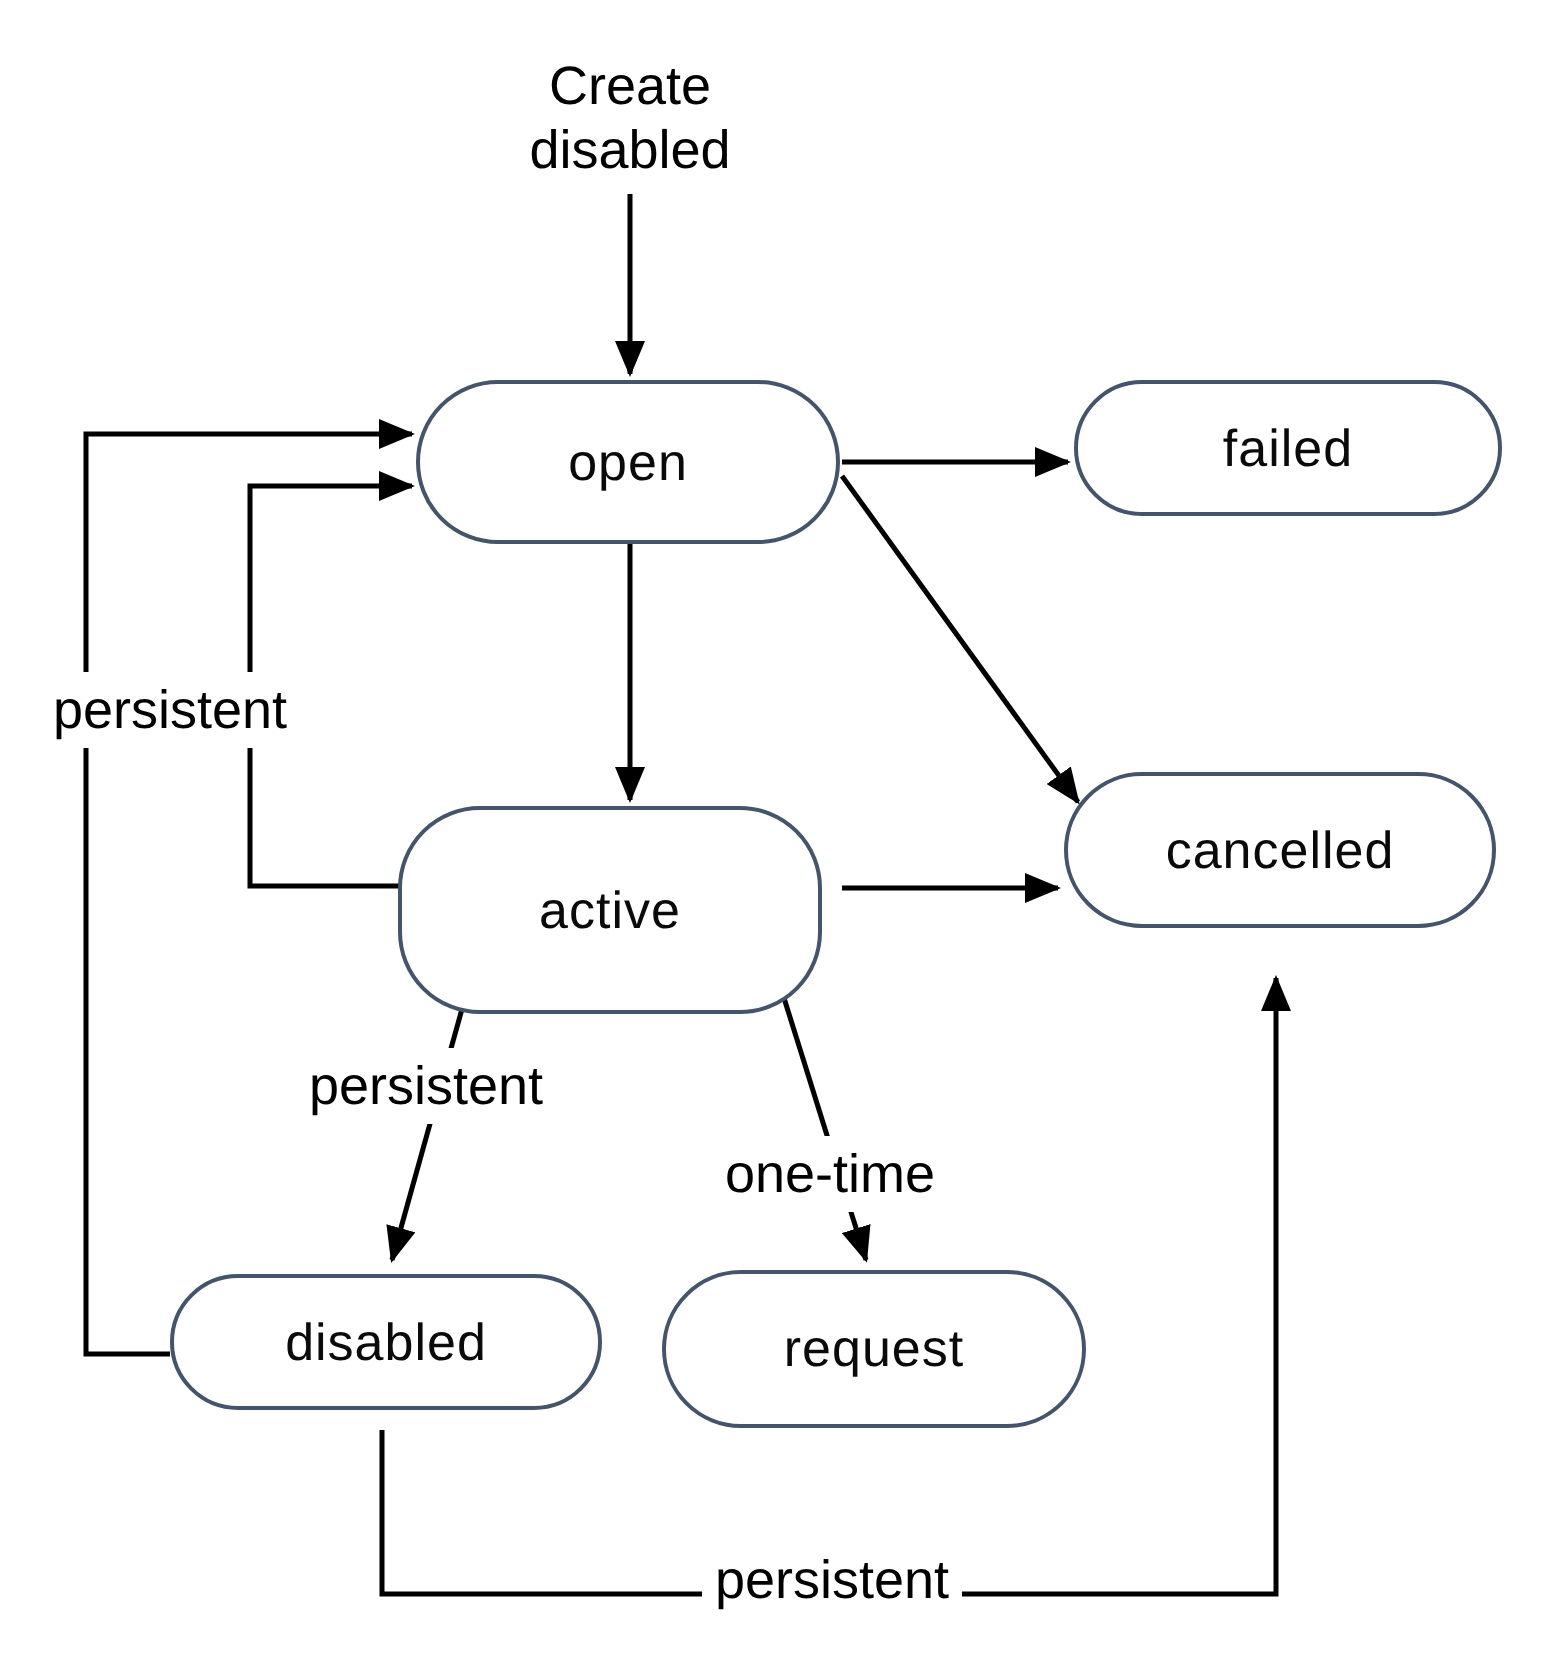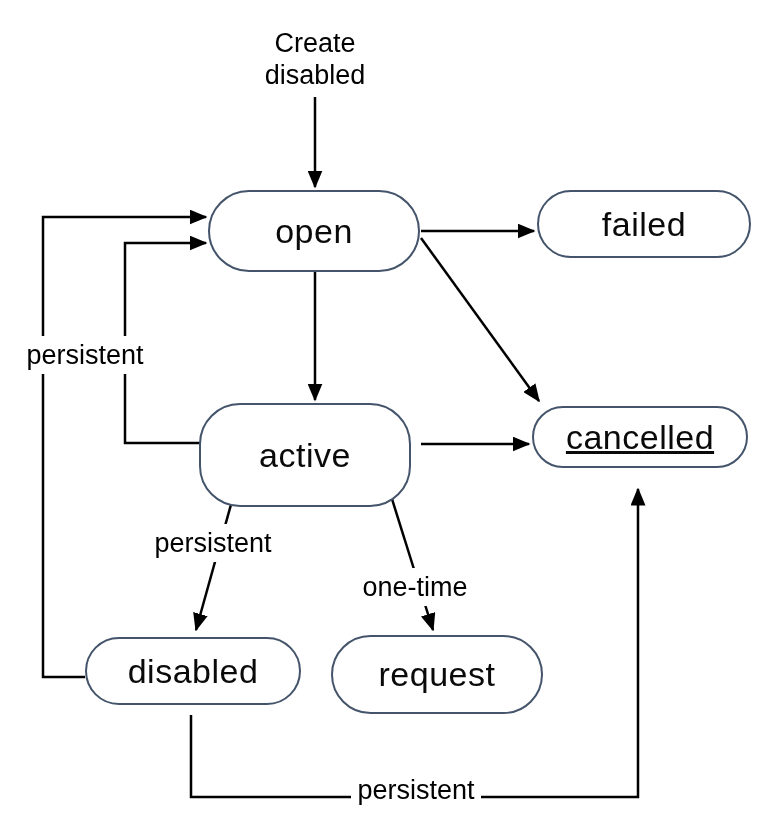--- a/index.html
+++ b/index.html
@@ -18,29 +18,29 @@
   }
   .node {
     position: absolute;
     box-sizing: border-box;
     background: #ffffff;
     border: 2px solid #44546A;
     border-radius: 41px;
     display: flex;
     align-items: center;
     justify-content: center;
-    font-size: 34px;
+    font-size: 26px;
     color: #0a0a0a;
     letter-spacing: 0.5px;
     z-index: 3;
   }
   .node-open      { left: 208px; top: 190px; width: 212px; height: 82px; }
   .node-failed    { left: 537px; top: 190px; width: 214px; height: 68px; }
   .node-active    { left: 199px; top: 403px; width: 212px; height: 104px; }
-  .node-cancelled { left: 532px; top: 406px; width: 216px; height: 62px; text-decoration: underline; }
+  .node-cancelled { left: 532px; top: 386px; width: 216px; height: 78px; }
   .node-disabled  { left: 85px;  top: 637px; width: 216px; height: 68px; }
   .node-closed    { left: 331px; top: 635px; width: 212px; height: 79px; }
 
   .edge-label {
     position: absolute;
     background: #ffffff;
     color: #000000;
     font-size: 27px;
     line-height: 1.2;
     text-align: center;

